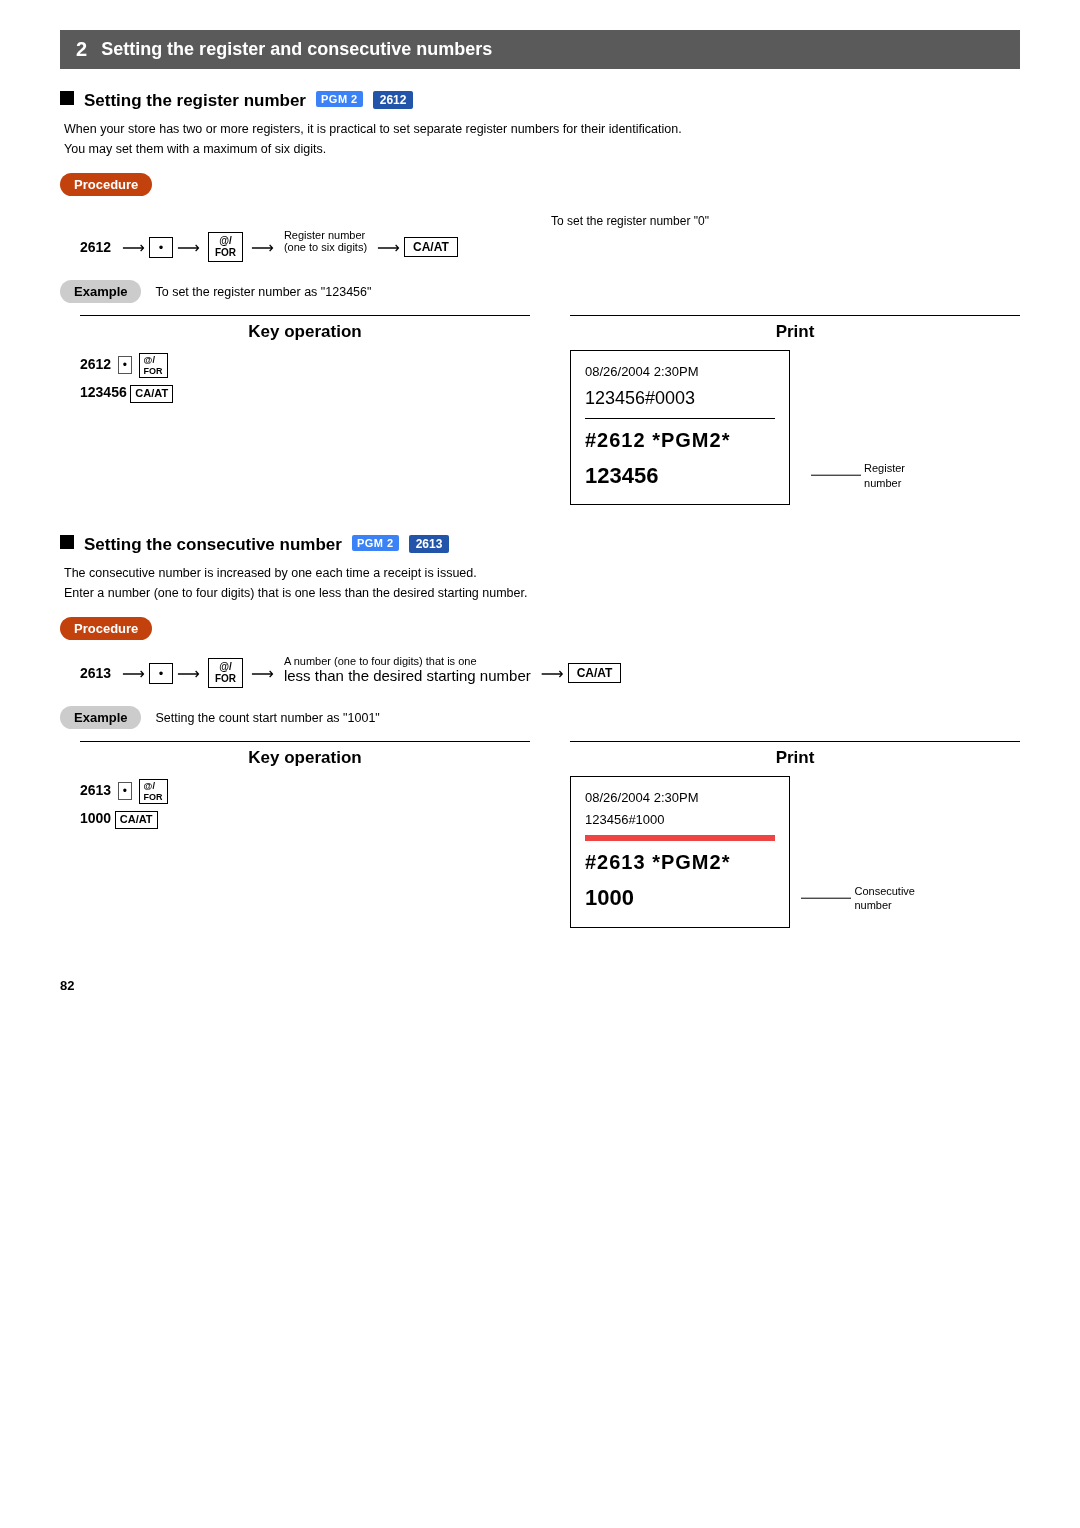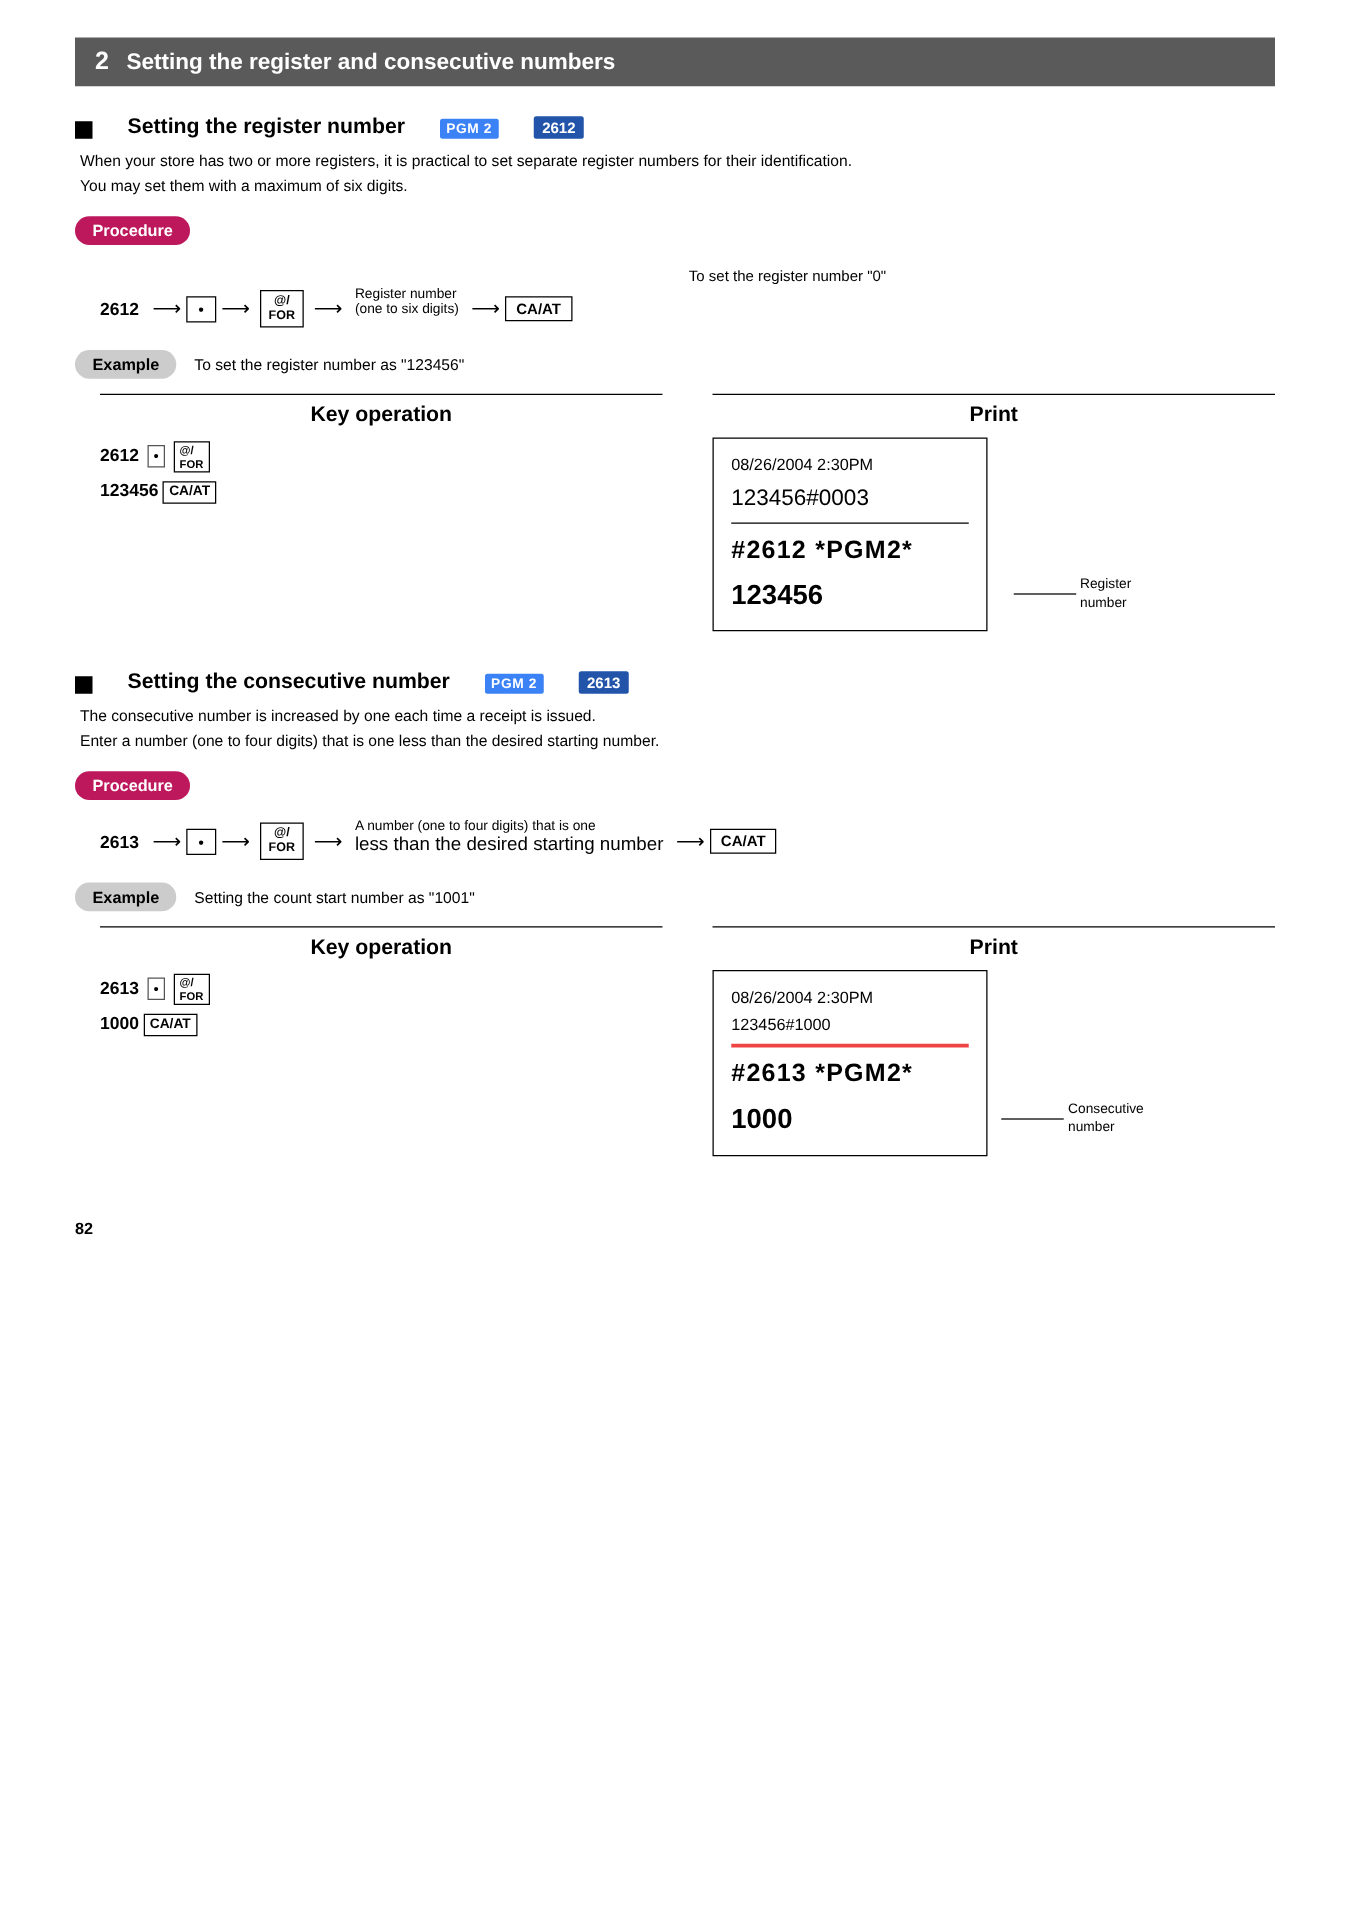--- a/index.html
+++ b/index.html
@@ -31,22 +31,22 @@
       font-size: 20px;
       font-weight: bold;
       margin-right: 4px;
     }
 
     
     .subsection-title {
       font-size: 17px;
       font-weight: bold;
       display: flex;
-      align-items: flex-end;
-      gap: 28px;
+      align-items: flex-start;
+      gap: 10px;
       margin-bottom: 8px;
     }
     .black-square {
       display: inline-block;
       width: 14px;
       height: 14px;
       background: #000;
       flex-shrink: 0;
     }
     .badge-pgm {
@@ -70,21 +70,21 @@
     .description-text {
       font-size: 12.5px;
       line-height: 1.6;
       margin-bottom: 14px;
       margin-left: 4px;
     }
 
     
     .procedure-label {
       display: inline-block;
-      background: #be185d;
+      background: #c2410c;
       color: #fff;
       font-size: 13px;
       font-weight: bold;
       padding: 4px 14px;
       border-radius: 12px;
       margin-bottom: 10px;
     }
 
     
     .procedure-diagram {
@@ -381,21 +381,21 @@
           <span class="inline-key" style="font-size:11px;">CA/AT</span>
         </div>
       </div>
     </div>
 
     <div class="kp-right">
       <div class="kp-header-line">Print</div>
       <div style="position:relative;display:inline-block;">
         <div class="receipt-box">
           <div style="font-size:13px;">08/26/2004  2:30PM</div>
-          <div style="font-size:13px;border-bottom:3px solid #ef4444;padding-bottom:4px;">123456#1000</div>
+          <div style="font-size:13px;border-bottom:6px solid #ef4444;padding-bottom:4px;">123456#1000</div>
           <div style="margin-top:4px;">
             <span class="receipt-bold-large">#2613 *PGM2*</span>
           </div>
           <div style="position:relative;">
             <span class="receipt-number">1000</span>
             <span style="position:absolute;right:-140px;top:50%;transform:translateY(-50%);display:flex;align-items:center;gap:3px;">
               <span style="width:50px;height:1px;background:#000;display:inline-block;"></span>
               <span style="font-size:11px;white-space:pre-line;line-height:1.3;">Consecutive
 number</span>
             </span>

